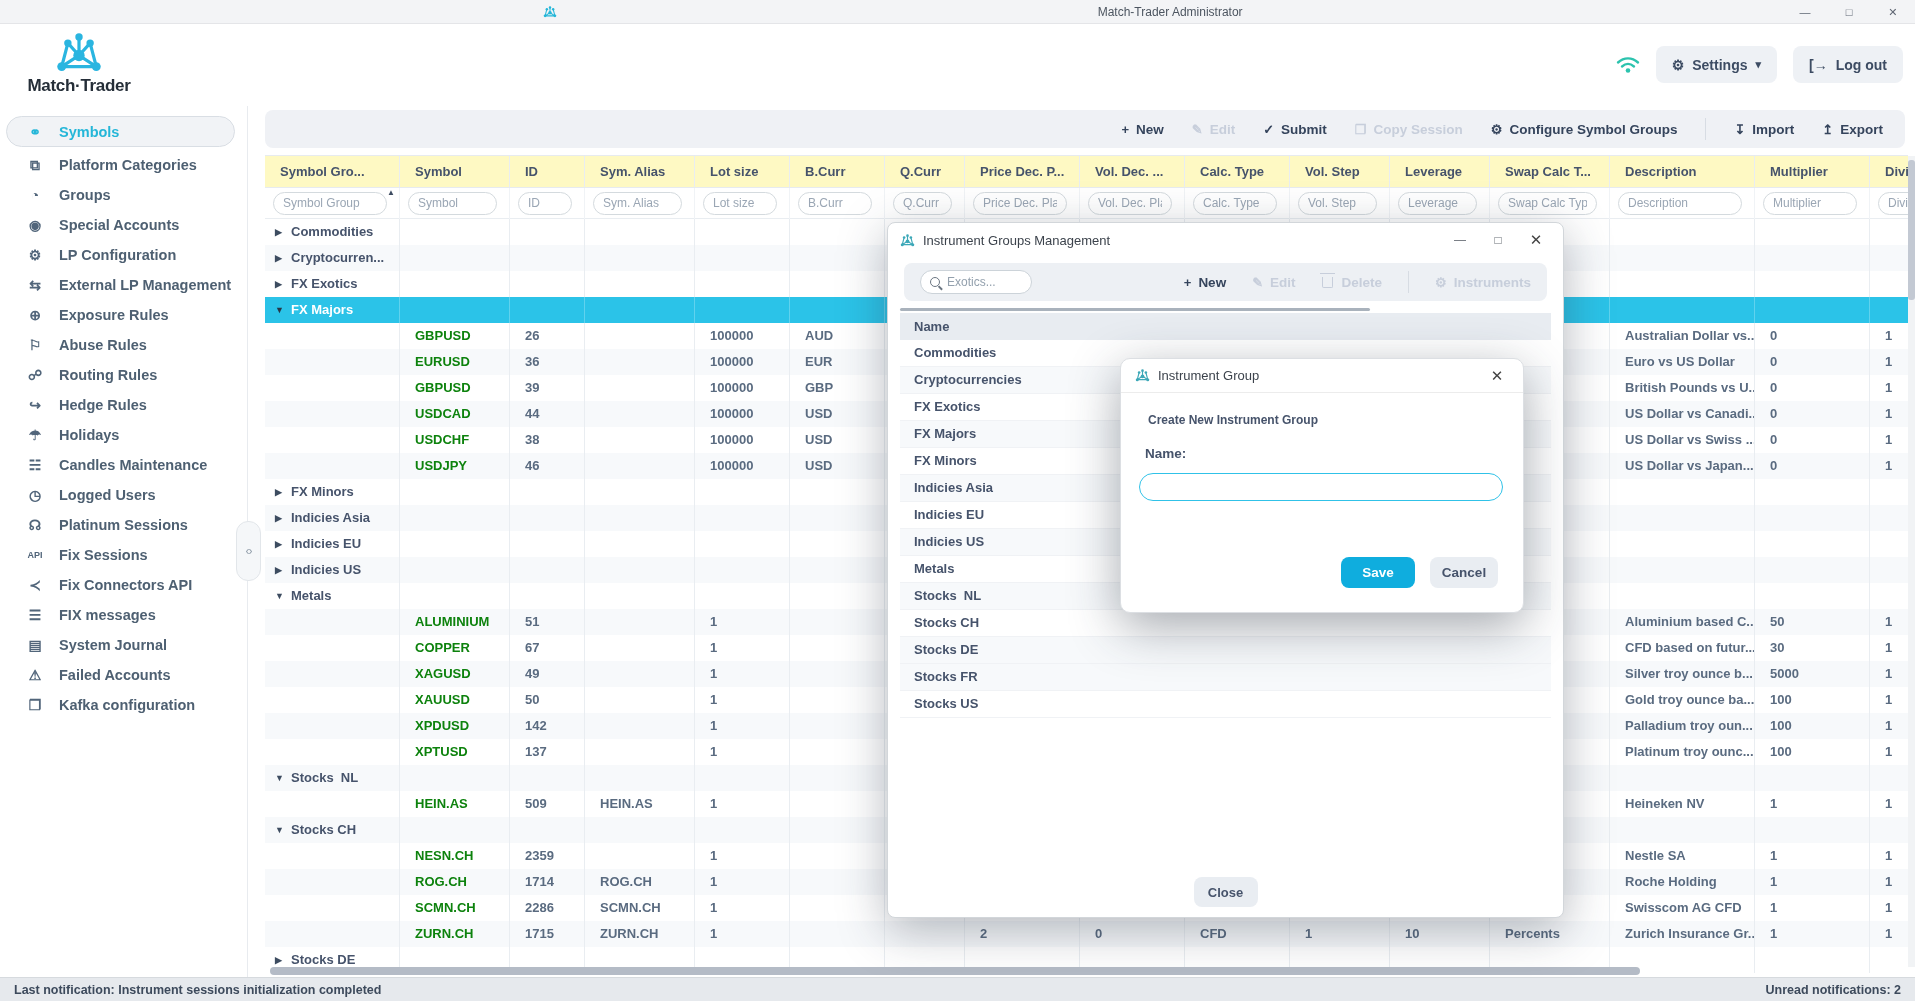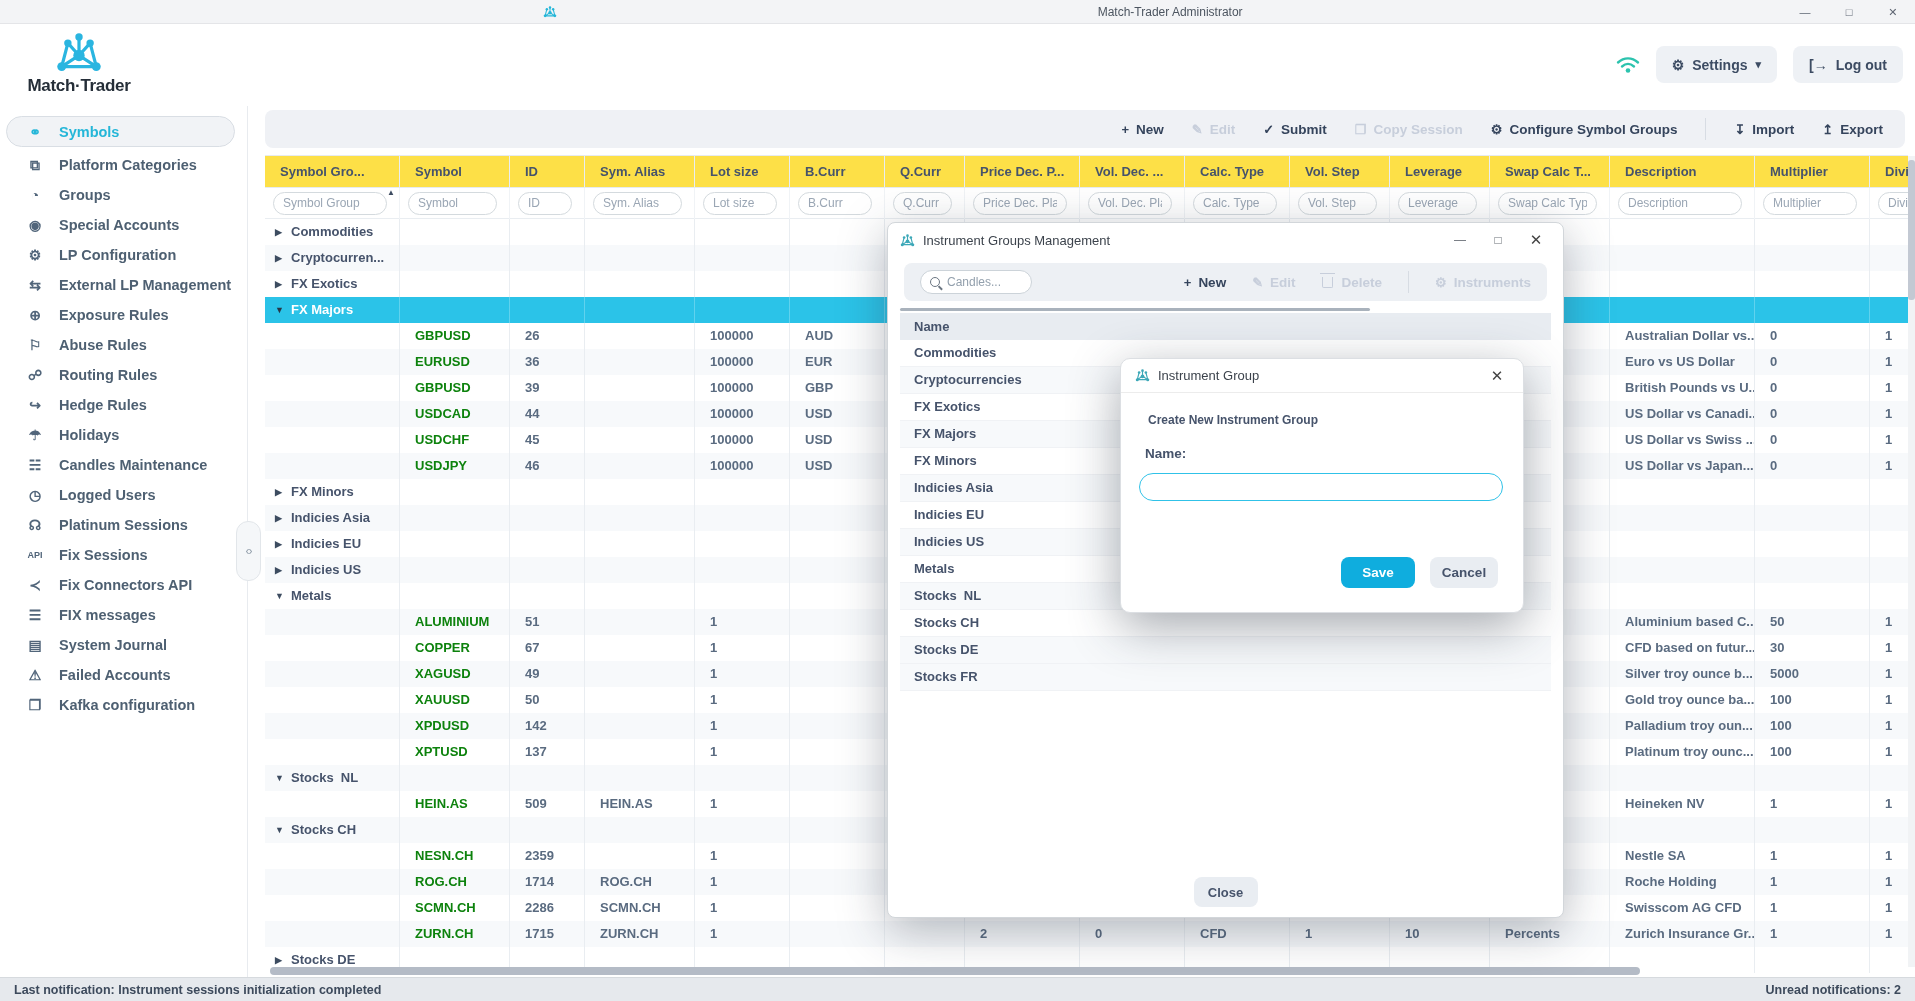--- a/index.html
+++ b/index.html
@@ -41,21 +41,21 @@
   .main-toolbar{position:absolute;left:265px;top:110px;width:1640px;height:38px;background:#eff1f5;
              border-radius:8px;display:flex;align-items:center;justify-content:flex-end;gap:28px;
              padding-right:22px;box-sizing:border-box;z-index:2}
   .tb-btn{display:flex;align-items:center;gap:7px;font-size:13.5px;font-weight:bold;color:#35445c}
   .tb-btn .ico{font-size:13px}
   .tb-btn.disabled{color:#c7cedb}
   .tb-sep{width:1px;height:22px;background:#d7dce3}
 
   
   .table-wrap{position:absolute;left:265px;top:155px;width:1643px;height:822px;overflow:hidden;z-index:1}
-  .thead{display:flex;height:33px;background:#fde047;border-top:1px solid #e7ebef;
+  .thead{display:flex;height:33px;background:#fef9c3;border-top:1px solid #e7ebef;
          border-bottom:1px solid #e7ebef;box-sizing:border-box}
   .th{display:flex;align-items:center;padding-left:15px;font-size:13px;font-weight:bold;color:#46536b;
       border-right:1px solid #e9edf1;box-sizing:border-box;flex:none;overflow:hidden;white-space:nowrap}
   .tfilter{display:flex;height:31px;align-items:center;background:#fff;border-bottom:1px solid #e9edf1;
       box-sizing:border-box}
   .filter-cell{position:relative;display:flex;align-items:center;padding:0 12px 0 8px;flex:none;
       box-sizing:border-box;height:31px;border-right:1px solid #f0f3f6}
   .filter-input{width:100%;height:23px;border:1px solid #d4dade;border-radius:12px;font-size:12px;
       color:#5a6b80;padding:0 9px;background:#fff;outline:none;box-sizing:border-box;
       font-family:"Liberation Sans",sans-serif}
@@ -466,21 +466,21 @@
         <div class="td" style="width: 100px;"></div>
         <div class="td" style="width: 100px;"></div>
         <div class="td" style="width: 120px;"></div>
         <div class="td" style="width: 145px;">US Dollar vs Canadi...</div>
         <div class="td" style="width: 115px;">0</div>
         <div class="td" style="width: 70px;">1</div>
       </div>
       <div class="tr">
         <div class="td c0" style="width: 135px;"></div>
         <div class="td sym" style="width: 110px;">USDCHF</div>
-        <div class="td" style="width: 75px;">45</div>
+        <div class="td" style="width: 75px;">38</div>
         <div class="td" style="width: 110px;"></div>
         <div class="td" style="width: 95px;">100000</div>
         <div class="td" style="width: 95px;">USD</div>
         <div class="td" style="width: 80px;">CHF</div>
         <div class="td" style="width: 115px;"></div>
         <div class="td" style="width: 105px;"></div>
         <div class="td" style="width: 105px;"></div>
         <div class="td" style="width: 100px;"></div>
         <div class="td" style="width: 100px;"></div>
         <div class="td" style="width: 120px;"></div>
@@ -877,21 +877,21 @@
     <span class="modal-title">Instrument Groups Management</span>
     <div class="m-controls">
       <span class="m-btn">—</span>
       <span class="m-btn">□</span>
       <span class="m-btn close">✕</span>
     </div>
   </div>
   <div class="modal-toolbar">
     <div class="search-box">
       <span class="mag"></span>
-      <span class="search-text">Candles...</span>
+      <span class="search-text">Exotics...</span>
     </div>
     <div class="m-spacer"></div>
     <div class="tb-btn">
       <span class="ico">+</span>
       <span>New</span>
     </div>
     <div class="tb-btn disabled">
       <span class="ico">✎</span>
       <span>Edit</span>
     </div>
@@ -915,20 +915,21 @@
         <div class="list-row alt">FX Majors</div>
         <div class="list-row">FX Minors</div>
         <div class="list-row alt">Indicies Asia</div>
         <div class="list-row">Indicies EU</div>
         <div class="list-row alt">Indicies US</div>
         <div class="list-row">Metals</div>
         <div class="list-row alt">Stocks  NL</div>
         <div class="list-row">Stocks CH</div>
         <div class="list-row alt">Stocks DE</div>
         <div class="list-row alt">Stocks FR</div>
+        <div class="list-row">Stocks US</div>
       </div>
   </div>
   <div class="modal-close-btn">Close</div>
 </div>
 
 <div class="dialog">
   <div class="dialog-titlebar">
     <svg class="logo-svg" style="margin:0" width="15" height="13" viewBox="0 0 40 34">
         <g stroke="#3da8b8" stroke-width="3" fill="none">
           <path d="M6 28 L20 19 L34 28 M6 28 L11 9 M20 19 L20 4 M34 28 L29 9 M6 28 H34"></path>

